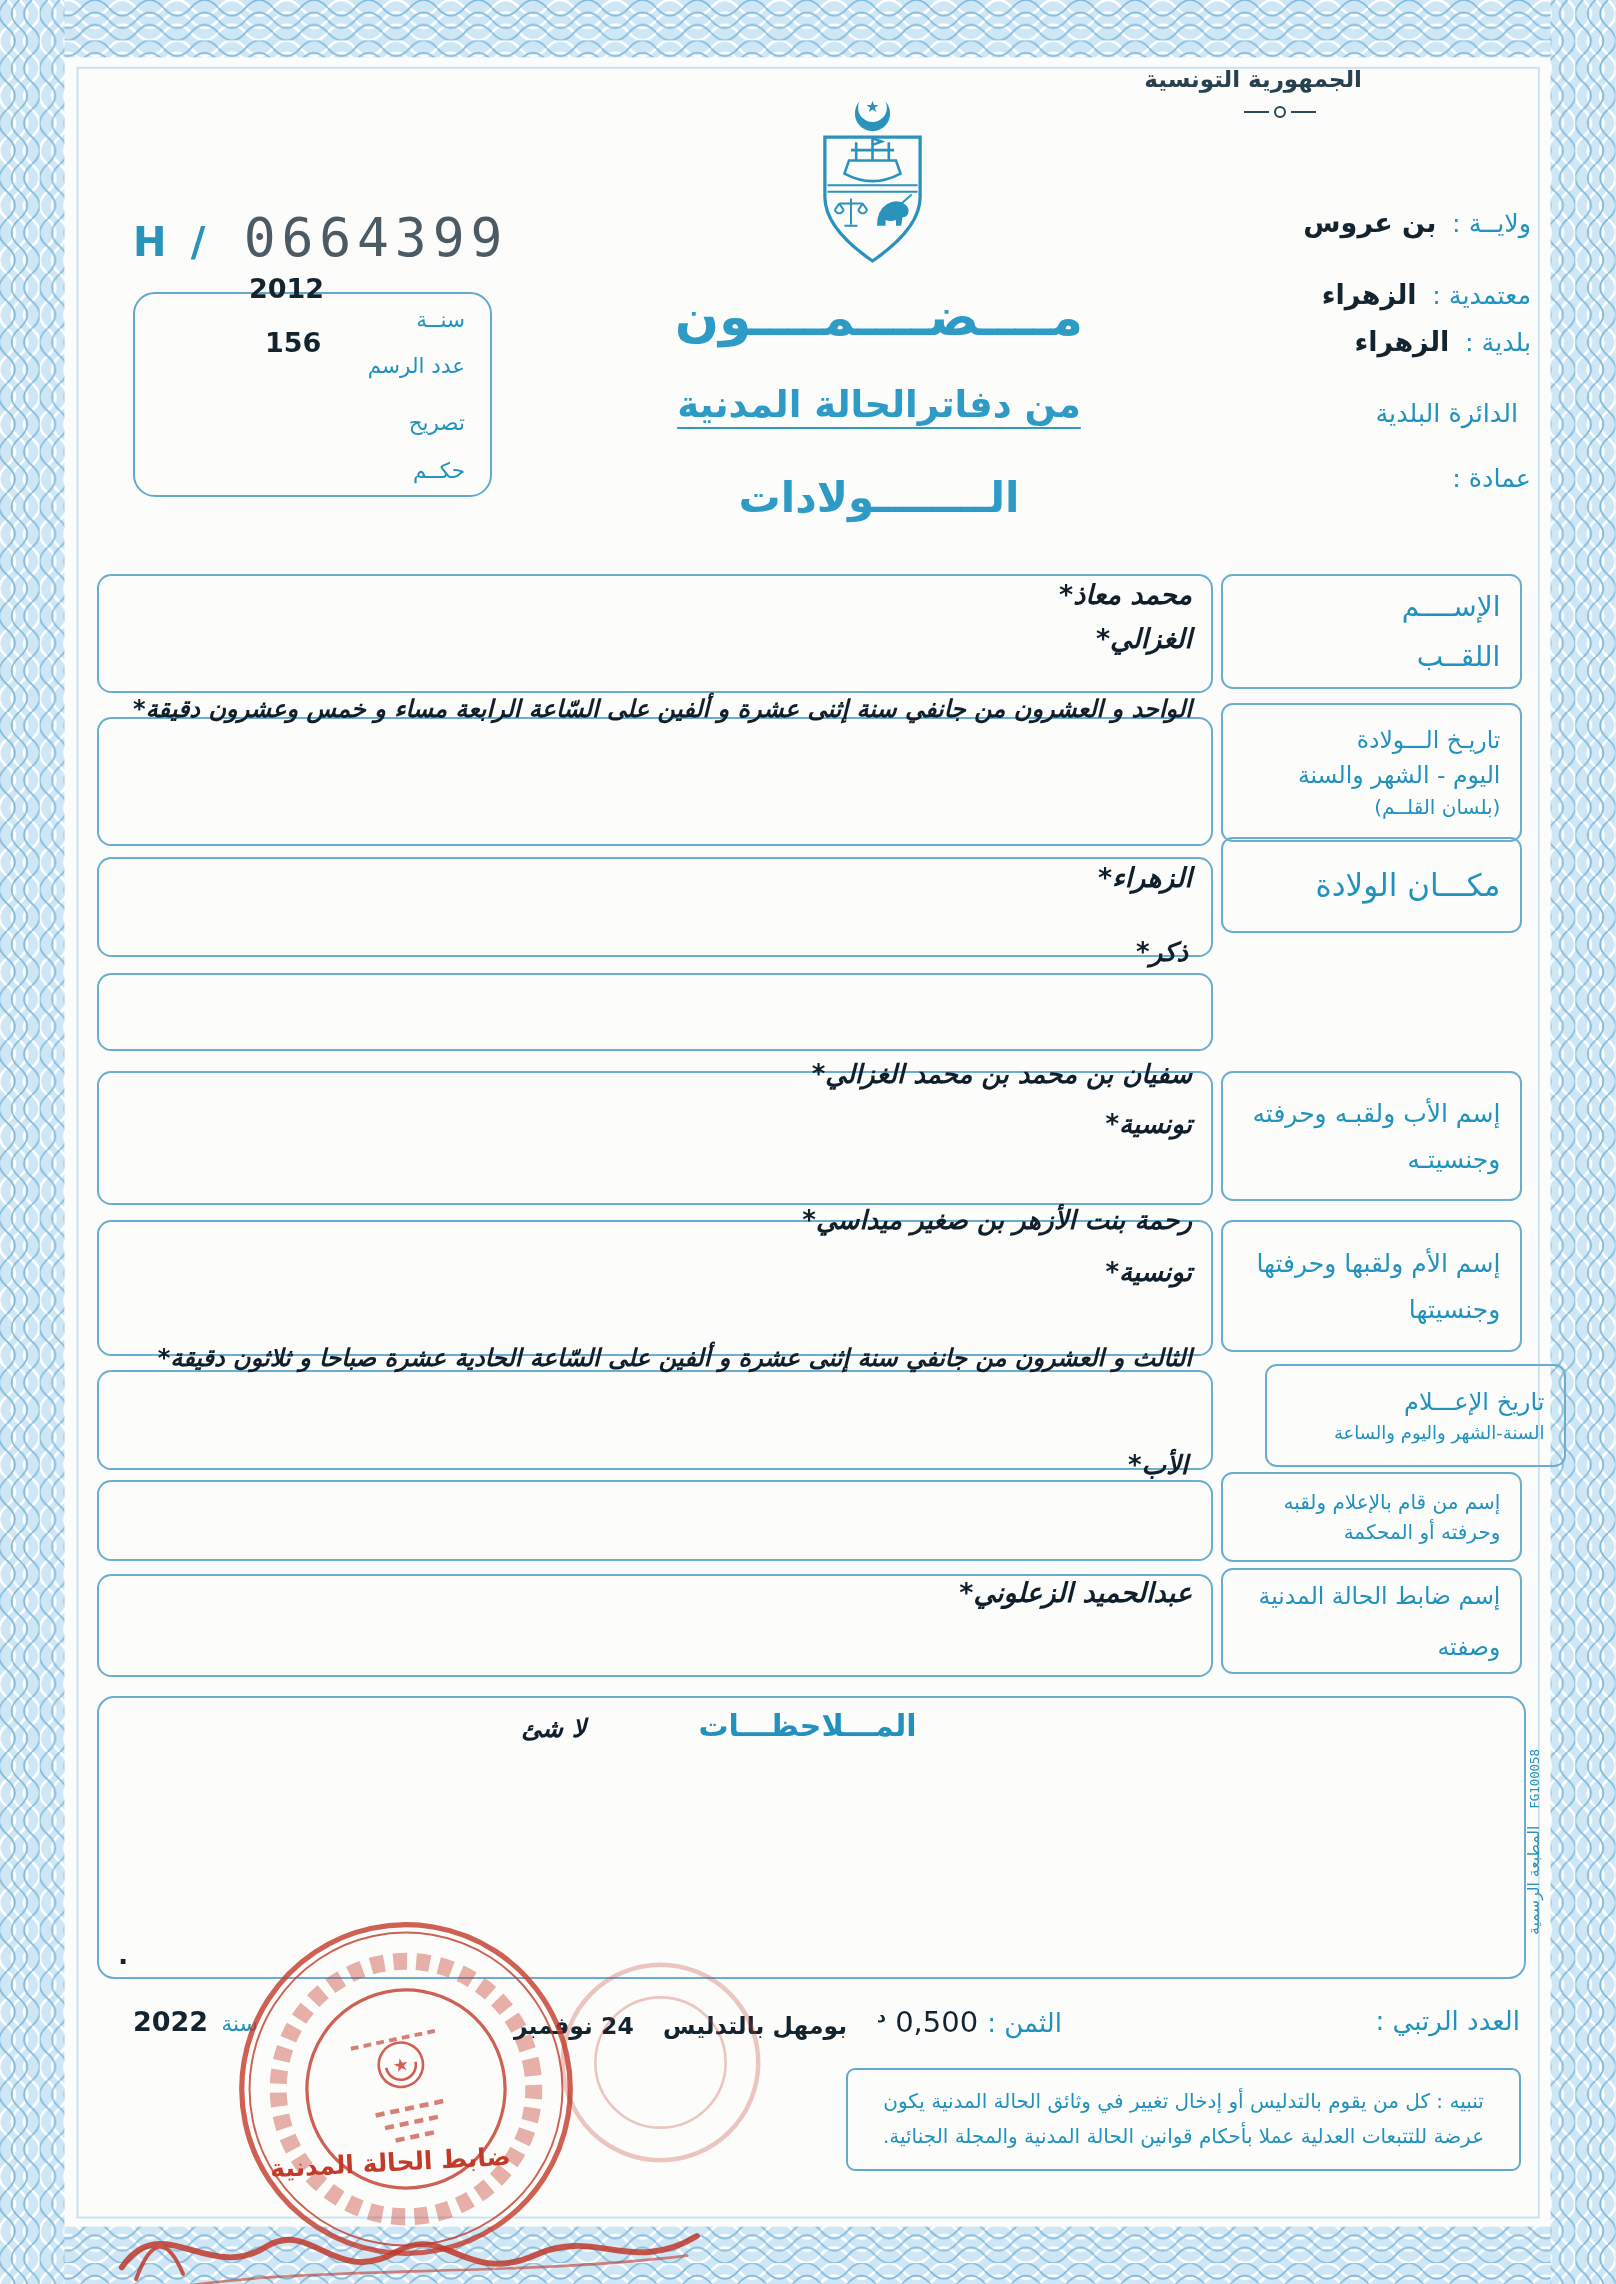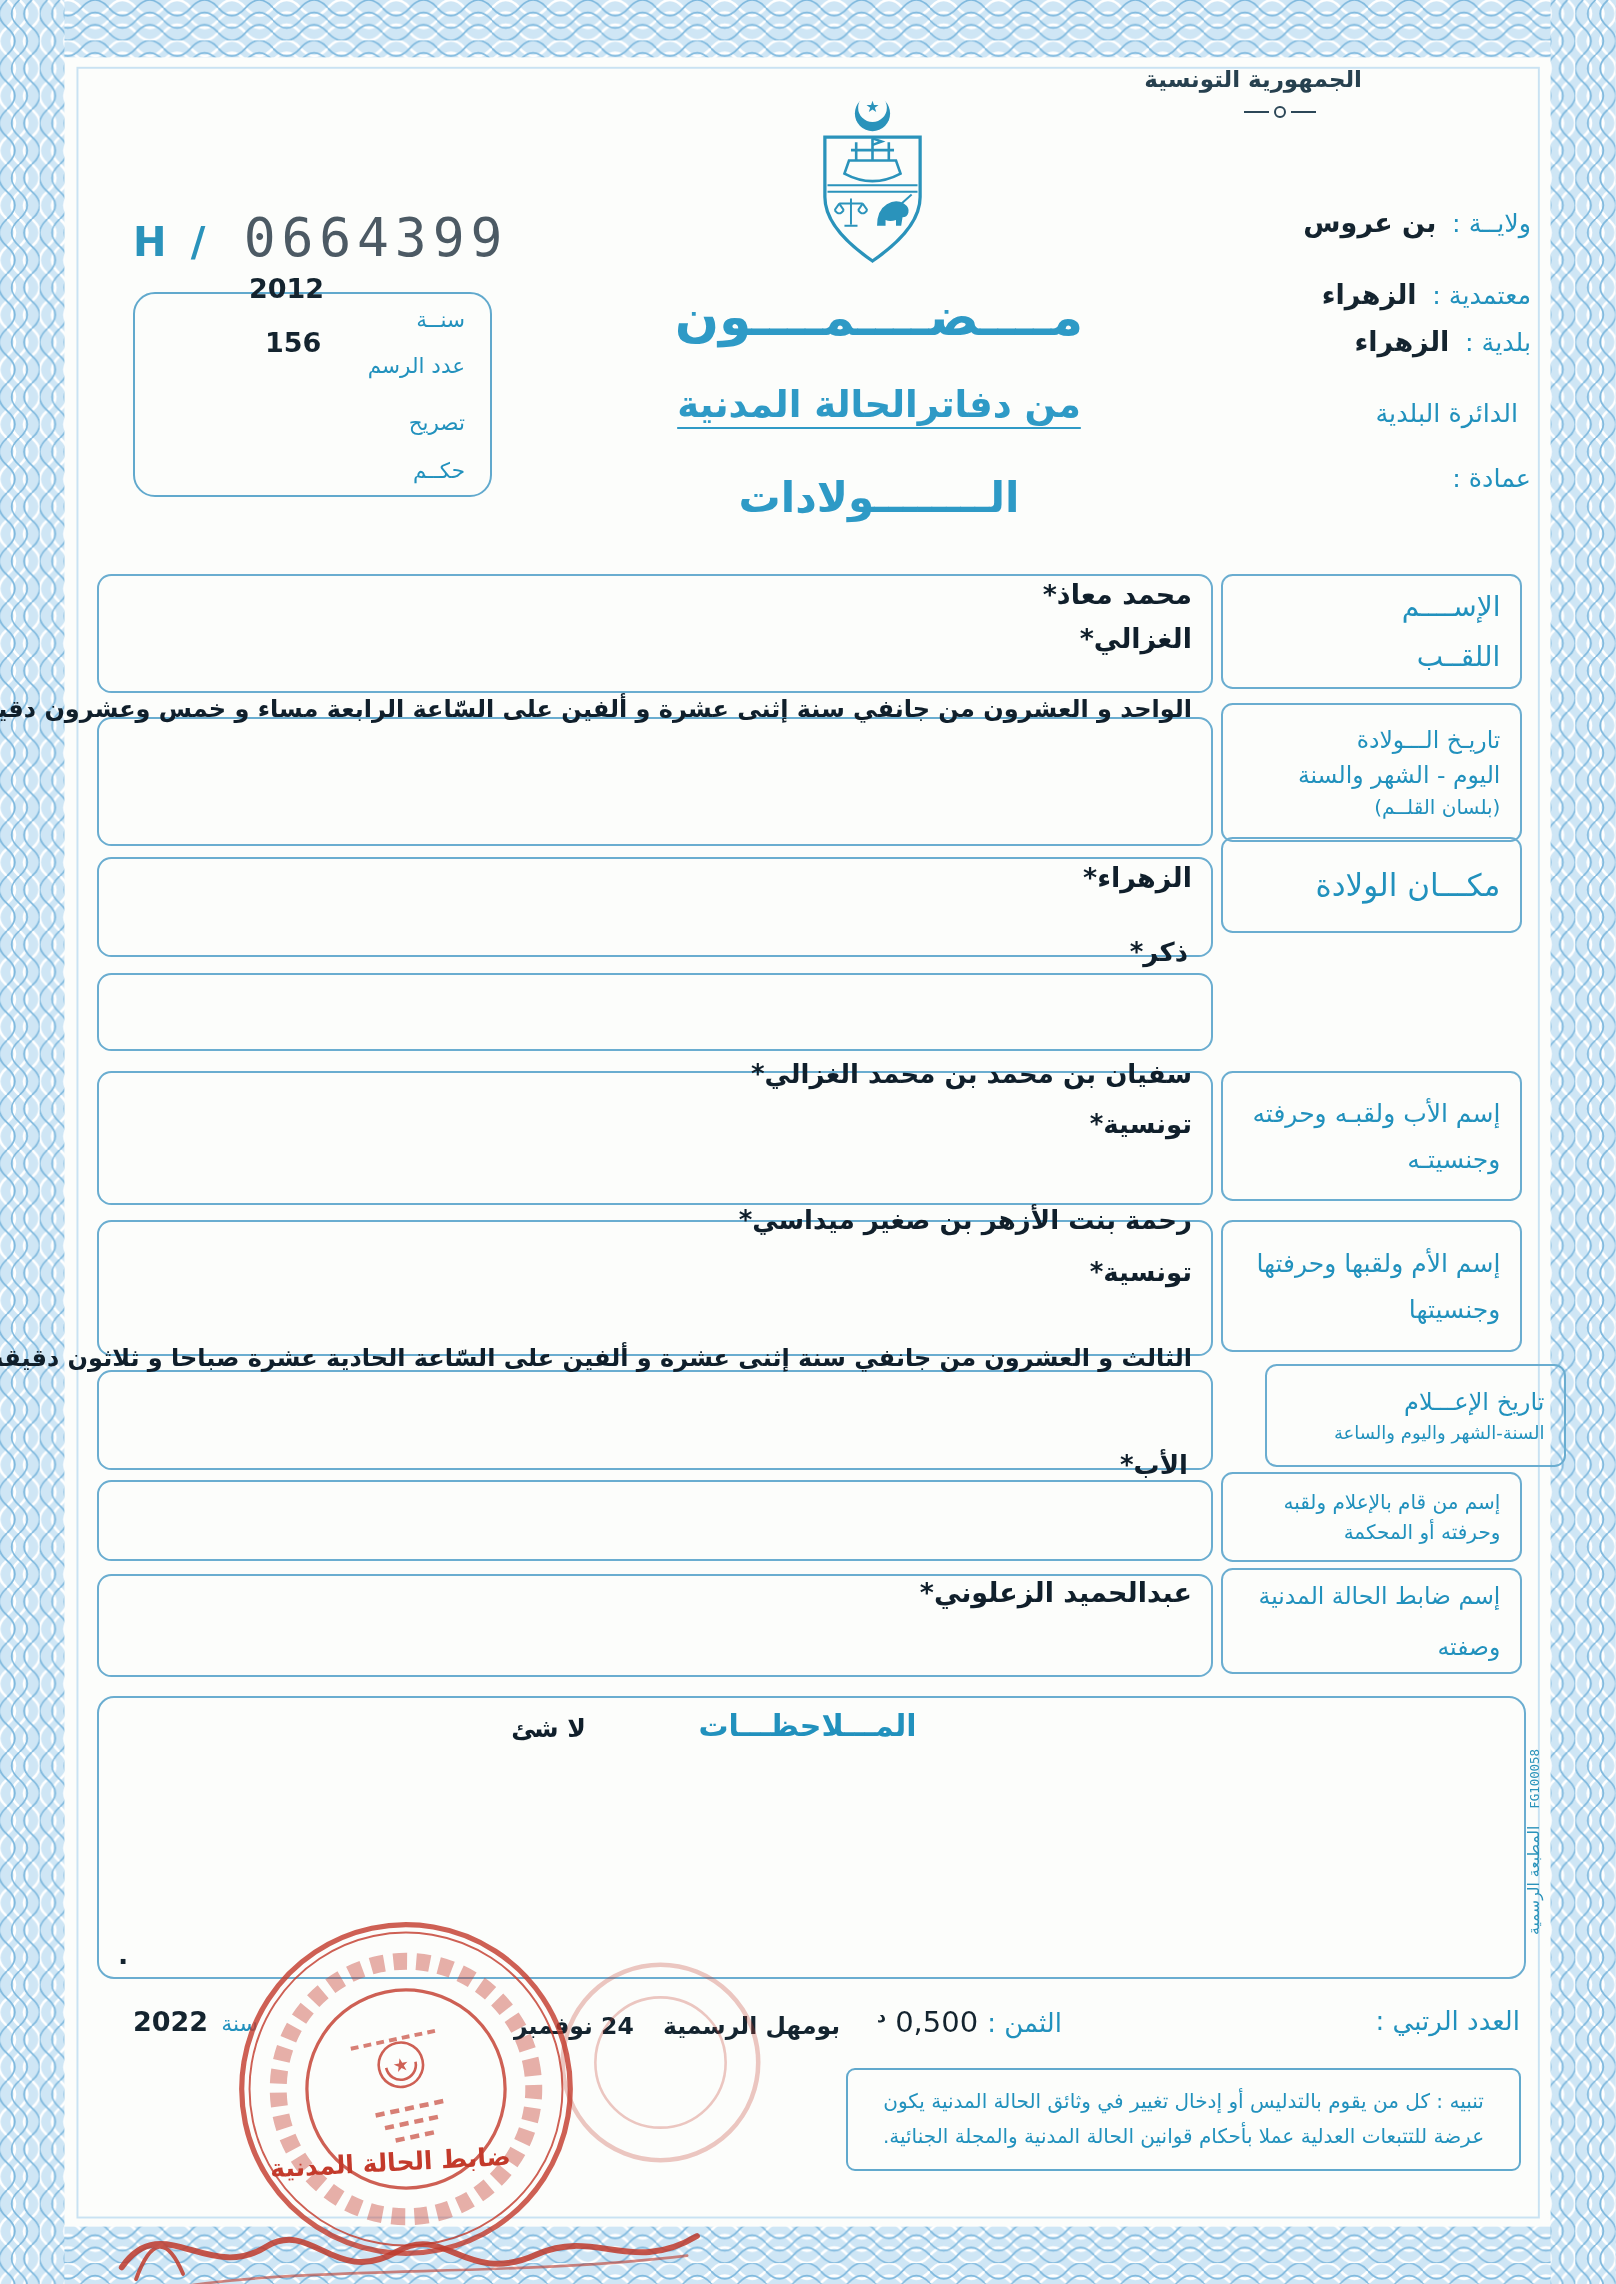--- a/index.html
+++ b/index.html
@@ -37,21 +37,21 @@
   .title1,.title2,.title3{position:absolute;left:639px;width:482px;text-align:center;font-weight:bold;color:#2e9ac6;white-space:nowrap;}
   .title1{top:287px;font-size:52px;}
   .title2{top:383px;font-size:37px;text-decoration:underline;text-underline-offset:10.4px;text-decoration-thickness:2px;}
   .title3{top:473px;font-size:42px;}
 
   
   .lbox{position:absolute;left:1222px;width:301px;border:2px solid #6aadd0;border-radius:11.7px;color:#2191bd;
         display:flex;flex-direction:column;justify-content:center;gap:10.4px;padding:5.2px 19.6px;box-sizing:border-box;text-align:right;}
   .lbox span{display:block;}
   .vbox{position:absolute;left:98px;width:1112px;border:2px solid #6aadd0;border-radius:14.3px;}
-  .val{position:absolute;color:#101f2b;font-weight:bold;font-size:27px;white-space:nowrap;}
+  .val{position:absolute;color:#101f2b;font-weight:bold;font-size:27px;white-space:nowrap;font-style:italic;}
 
   .l1{top:574px;height:115px;font-size:28px;gap:17px;}
   .l2{top:703px;height:139px;font-size:23.5px;gap:6.5px;}
   .l2 span:nth-child(3){font-size:20px;}
   .l3{top:837px;height:96px;font-size:31px;}
   .l4{top:965px;height:83px;font-size:21px;}
   .l5{top:1071px;height:130px;font-size:25px;gap:17px;}
   .l6{top:1220px;height:132px;font-size:25px;gap:17px;}
   .l7{top:1364px;height:103px;font-size:24px;gap:6.5px;margin-left:44px;}
   .l7 span:nth-child(2){font-size:18px;}
@@ -272,21 +272,21 @@
   <span class="notes-title">المـــلاحظـــات</span>
   <span class="val vnotes">لا شئ</span>
   <span class="notes-dot">.</span>
 
   <span class="ordinal">العدد الرتبي :</span>
   <div class="price">
     <span class="price-label">الثمن :</span>
     <span class="price-value">0,500</span>
     <span class="price-cur">د</span>
   </div>
-  <span class="place">بومهل الرسمية</span>
+  <span class="place">بومهل بالتدليس</span>
   <span class="fdate">24 نوفمبر</span>
   <div class="fyear">
     <span class="fyear-label">سنة</span>
     <span class="fyear-value">2022</span>
   </div>
 
   <div class="warnbox">
     <span>تنبيه : كل من يقوم بالتدليس أو إدخال تغيير في وثائق الحالة المدنية يكون عرضة للتتبعات العدلية عملا بأحكام قوانين الحالة المدنية والمجلة الجنائية.</span>
   </div>
 

